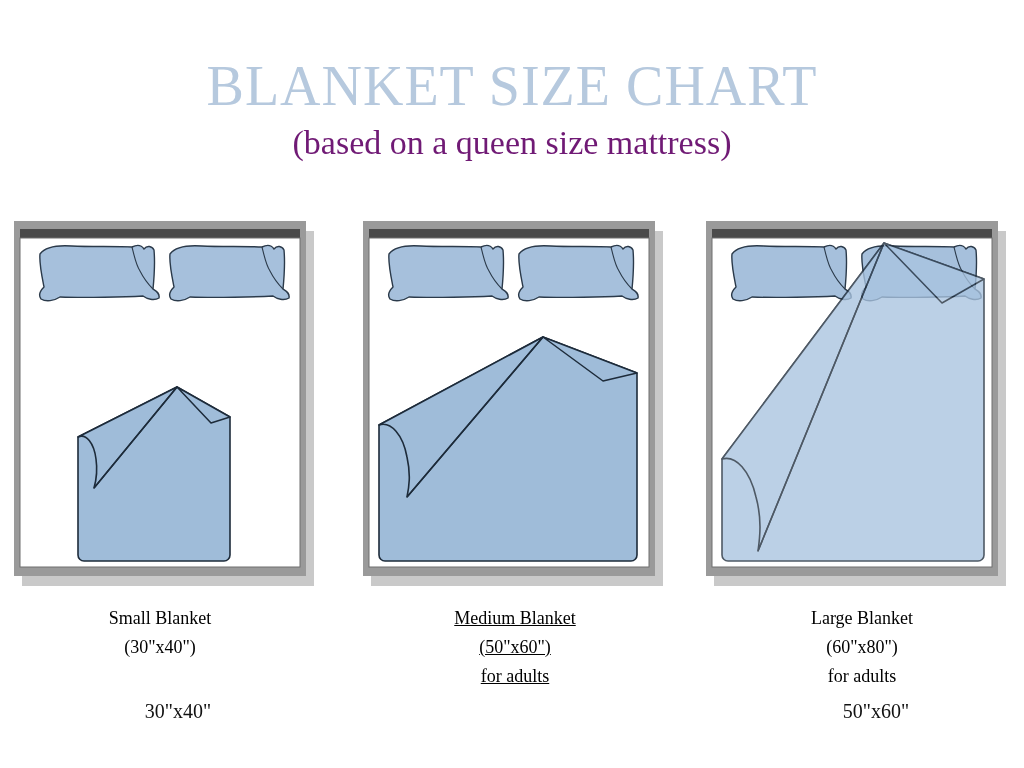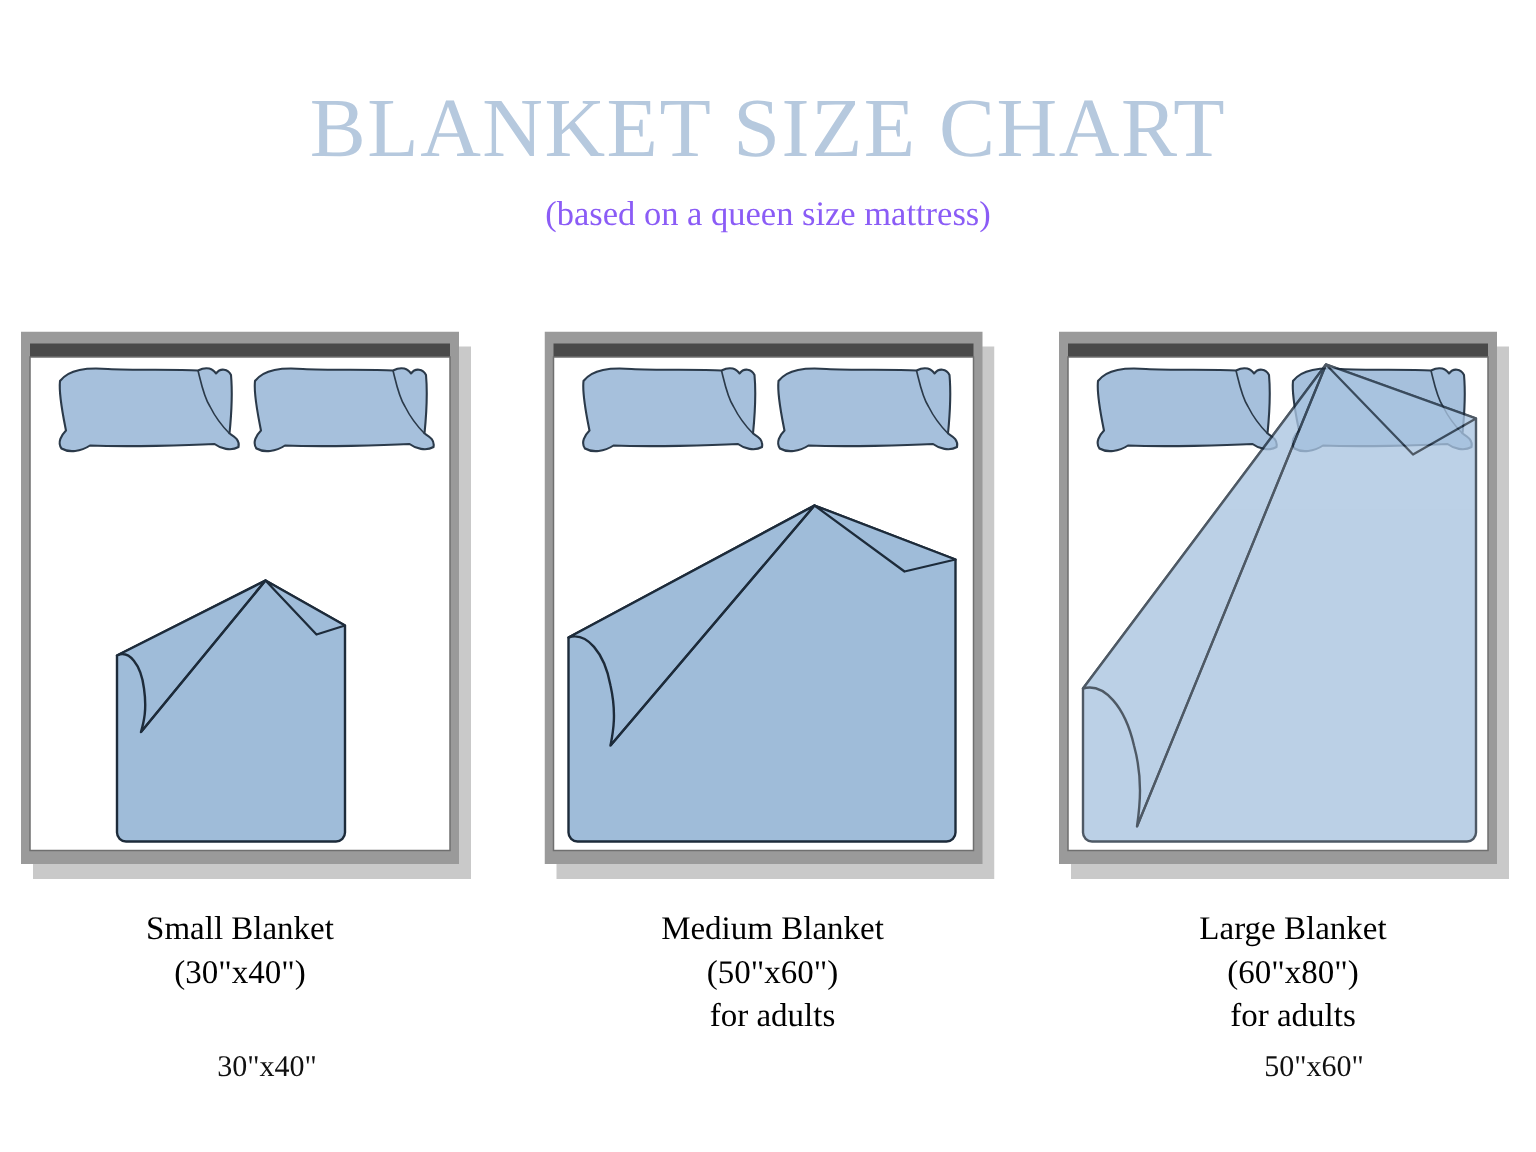--- a/index.html
+++ b/index.html
@@ -35,23 +35,23 @@
     color: #b6c9de;
     font-family: "Liberation Serif", "DejaVu Serif", serif;
     white-space: nowrap;
   }
   .subtitle {
     position: absolute;
     left: 0;
     top: 108px;
     width: 1024px;
     text-align: center;
-    font-size: 23px;
+    font-size: 34px;
     line-height: 38px;
-    color: #8b5cf6;
+    color: #701a75;
     font-family: "Liberation Serif", "DejaVu Serif", serif;
     white-space: nowrap;
   }
 
   
   .panel {
     position: absolute;
     top: 205px;
   }
   .panel .bed-svg {
@@ -63,34 +63,34 @@
     font-size: 20px;
     line-height: 22px;
     color: #111111;
     font-family: "Liberation Serif", "DejaVu Serif", serif;
     white-space: nowrap;
   }
 
   .caption {
     position: absolute;
     text-align: center;
-    font-size: 22px;
+    font-size: 18px;
     line-height: 29px;
     color: #000000;
     font-family: "Liberation Serif", "DejaVu Serif", serif;
   }
   .caption div { white-space: nowrap; }
 
   
   #panel-small   { left: 14px;  }
   #panel-medium  { left: 363px; }
   #panel-large   { left: 706px; }
 
   #caption-small  { left: 0px;   top: 588px; width: 320px; }
-  #caption-medium { left: 335px; top: 588px; width: 360px; }
+  #caption-medium { left: 335px; top: 588px; width: 360px; text-decoration: underline; }
   #caption-large  { left: 700px; top: 588px; width: 324px; }
 
   #size-small  { left: 14px;  top: 479px; width: 300px; }
   #size-medium { left: 363px; top: 479px; width: 300px; }
 </style>
 </head>
 <body>
 
 <div id="page">
 

